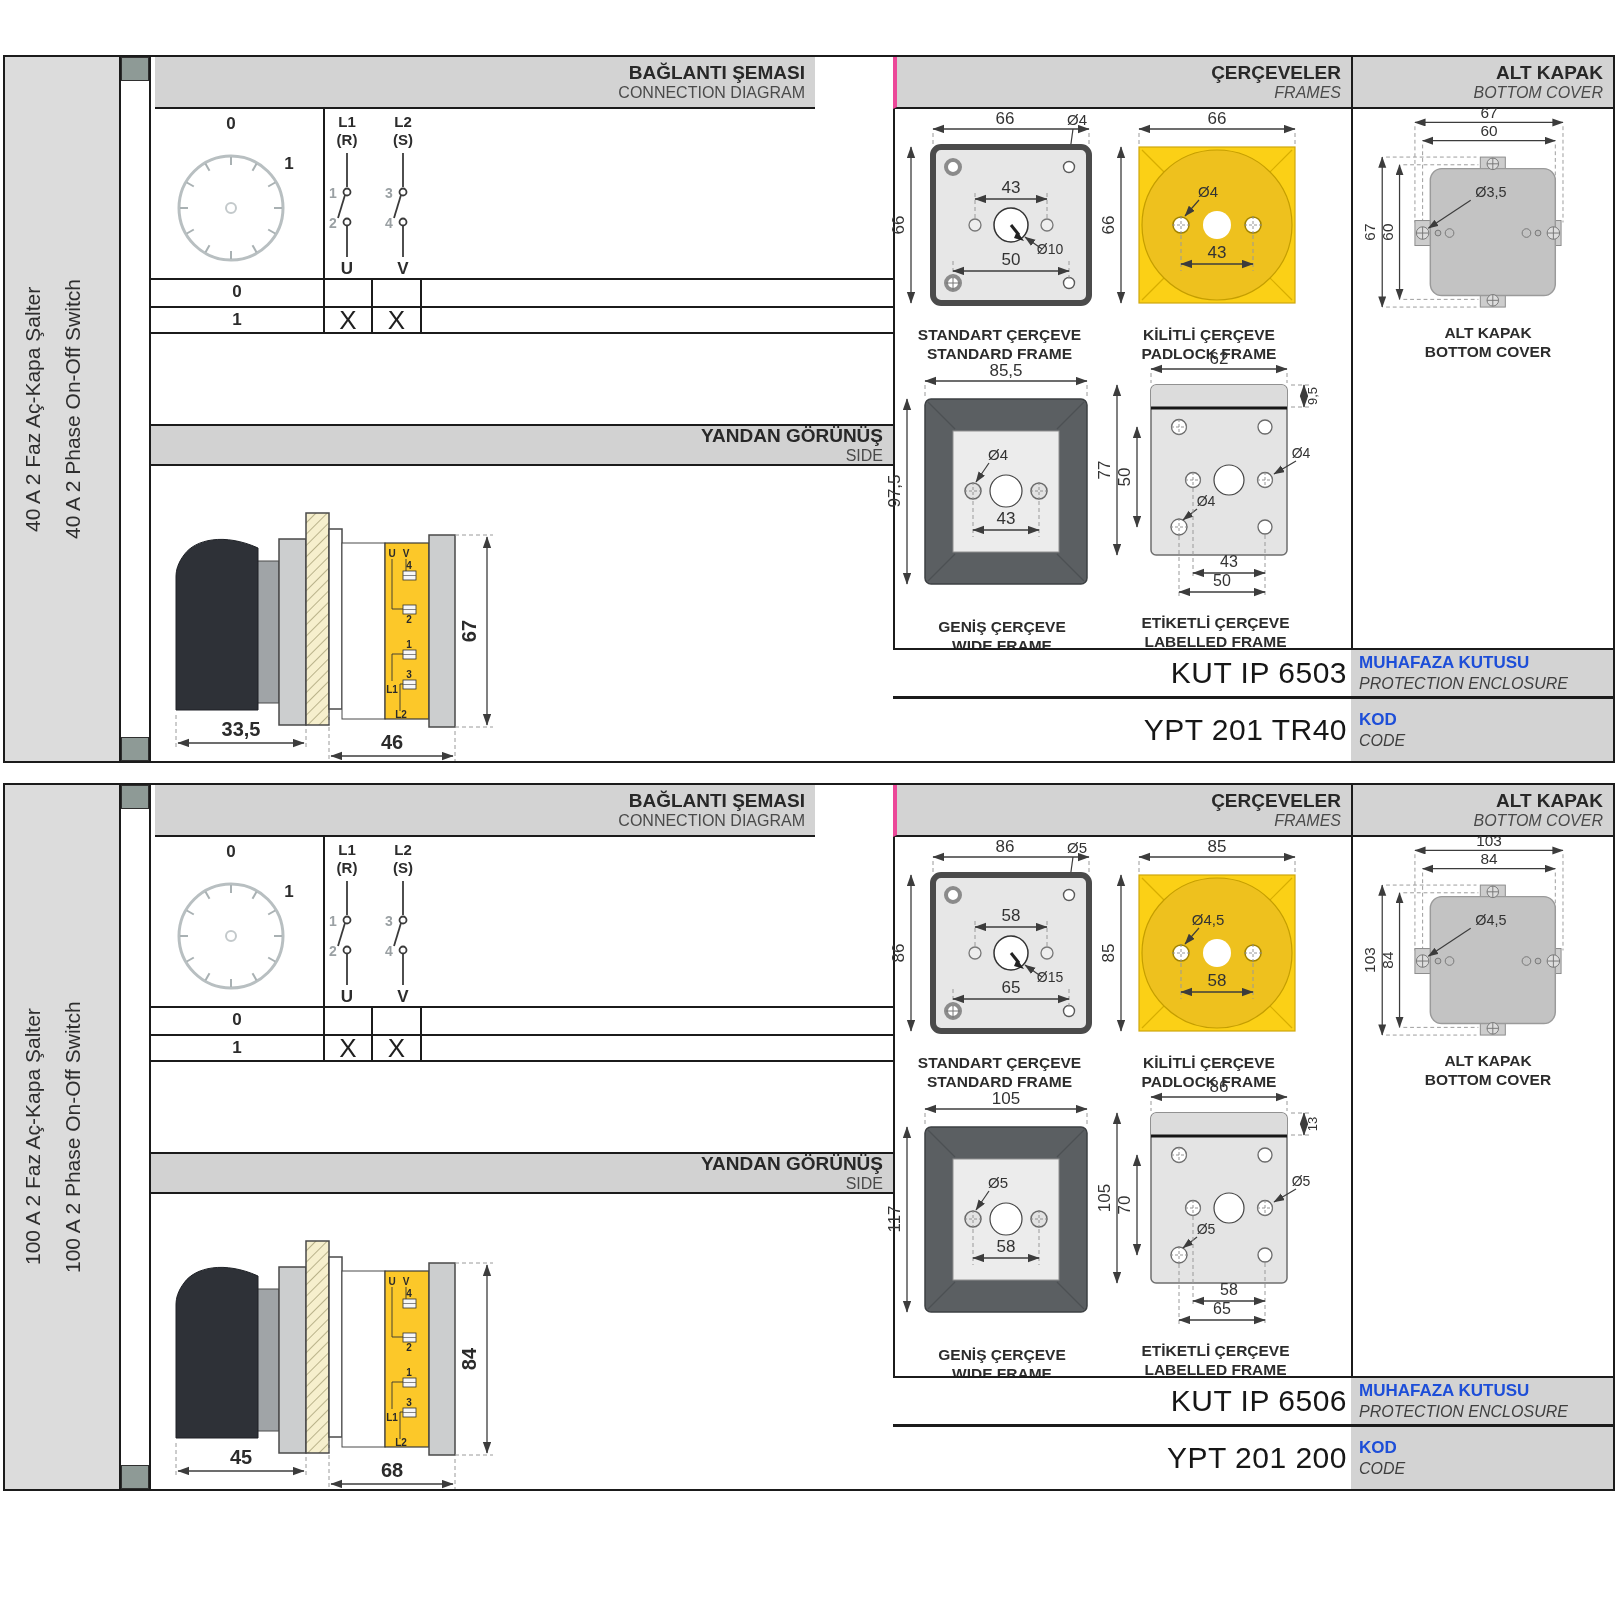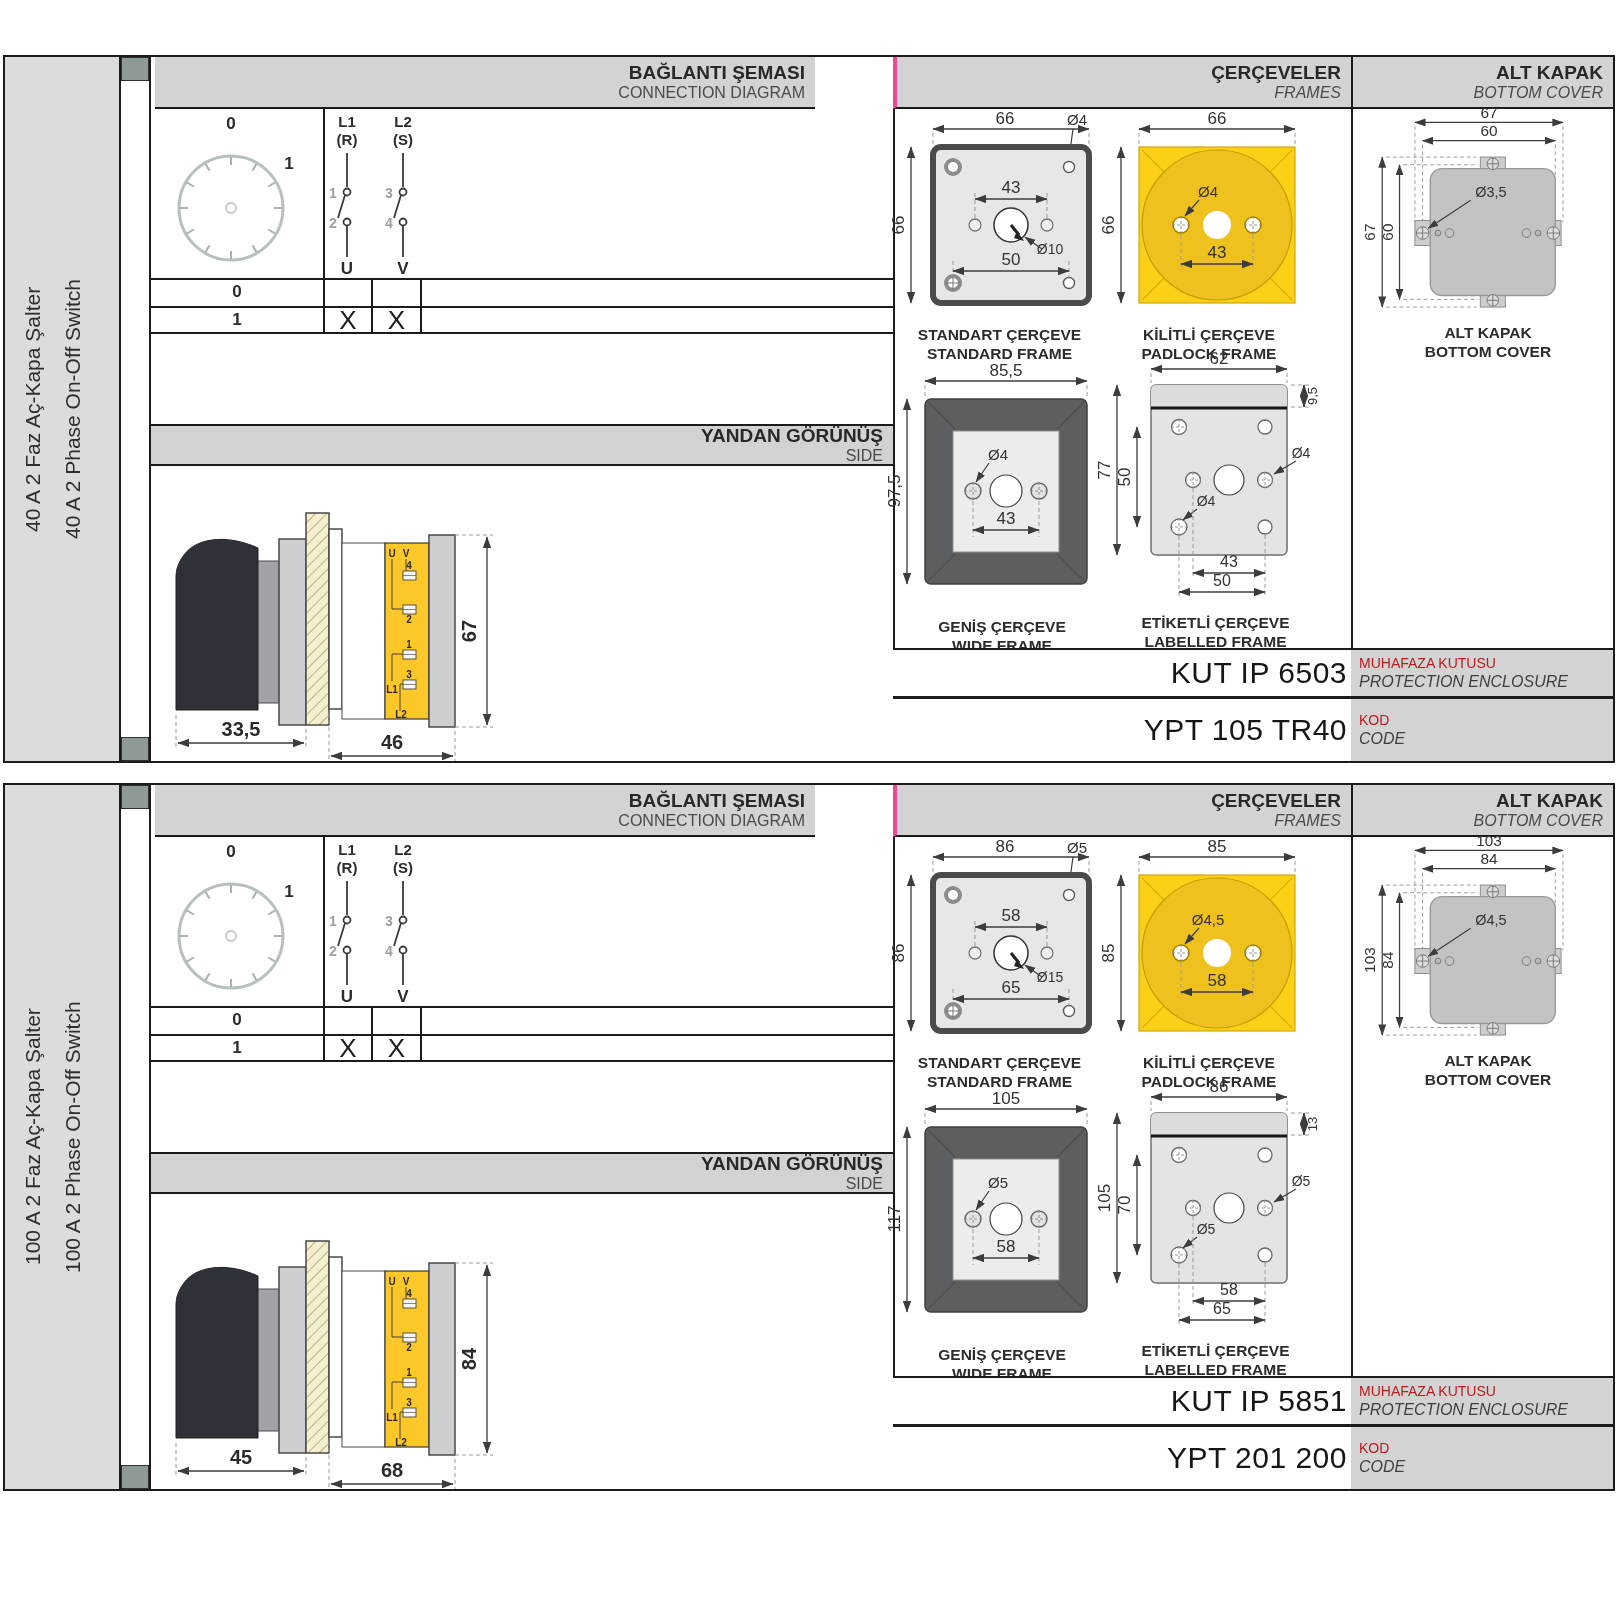--- a/index.html
+++ b/index.html
@@ -44,21 +44,21 @@
             display:flex;flex-direction:column;justify-content:center;align-items:flex-end;padding-right:10px}
   
   .flabel{position:absolute;text-align:center;font-weight:bold;font-size:15.5px;line-height:1.25;color:#2c2c2c}
   
   .cval{position:absolute;left:742px;width:458px;background:#fff;display:flex;align-items:center;
         justify-content:flex-end;font-size:30px;color:#161616;letter-spacing:.5px;box-sizing:border-box;padding-right:4px}
   .clab{position:absolute;left:1200px;right:0;background:#d3d3d3;display:flex;flex-direction:column;
         justify-content:center;box-sizing:border-box;padding-left:8px}
   .c1{top:591px;height:48px;border-top:2px solid #1b1b1b}
   .c2{top:639px;bottom:0;border-top:3px solid #1b1b1b}
-  .g1{font-size:14px;font-weight:normal;color:#b91c1c;line-height:1.2}
+  .g1{font-size:17px;font-weight:bold;color:#1d4ed8;line-height:1.2}
   .g2{font-size:16px;font-style:italic;color:#3f3f3f;line-height:1.2}
   
   svg{overflow:visible}
   svg text{font-family:"Liberation Sans",sans-serif;fill:#333}
   .mid{text-anchor:middle}
   .b16{font-size:17px;font-weight:bold;fill:#2c2c2c}
   .b15{font-size:15px;font-weight:bold;fill:#2c2c2c}
   .gn{font-size:14px;font-weight:bold;fill:#9aa0a3}
   .dt17{font-size:17px}.dt16{font-size:16px}.dt15{font-size:15px}.dt14{font-size:14px}.dt13{font-size:13px}
   .dimb{font-size:20px;font-weight:bold;fill:#2b2b2b}
@@ -449,21 +449,21 @@
     <div class="flabel" style="left:1212px;top:266px;width:250px">
       <div>ALT KAPAK</div>
         <div>BOTTOM COVER</div>
     </div>
 
     <div class="cval c1">KUT IP 6503</div>
     <div class="clab c1">
       <div class="g1">MUHAFAZA KUTUSU</div>
       <div class="g2">PROTECTION ENCLOSURE</div>
     </div>
-    <div class="cval c2">YPT 105 TR40</div>
+    <div class="cval c2">YPT 201 TR40</div>
     <div class="clab c2">
       <div class="g1">KOD</div>
       <div class="g2">CODE</div>
     </div>
   </div>
 </div>
 <div class="section" style="top:783px">
   <div class="psidebar">
     <div class="vt vt1">100 A 2 Faz Aç-Kapa Şalter</div>
     <div class="vt vt2">100 A 2 Phase On-Off Switch</div>
@@ -822,21 +822,21 @@
       <g>
         <text x="133" y="92" class="dt15 mid">Ø4,5</text>
         <line class="lead" x1="112" y1="95" x2="68" y2="124"></line>
       </g>
     </svg>
     <div class="flabel" style="left:1212px;top:266px;width:250px">
       <div>ALT KAPAK</div>
         <div>BOTTOM COVER</div>
     </div>
 
-    <div class="cval c1">KUT IP 5851</div>
+    <div class="cval c1">KUT IP 6506</div>
     <div class="clab c1">
       <div class="g1">MUHAFAZA KUTUSU</div>
       <div class="g2">PROTECTION ENCLOSURE</div>
     </div>
     <div class="cval c2">YPT 201 200</div>
     <div class="clab c2">
       <div class="g1">KOD</div>
       <div class="g2">CODE</div>
     </div>
   </div>

